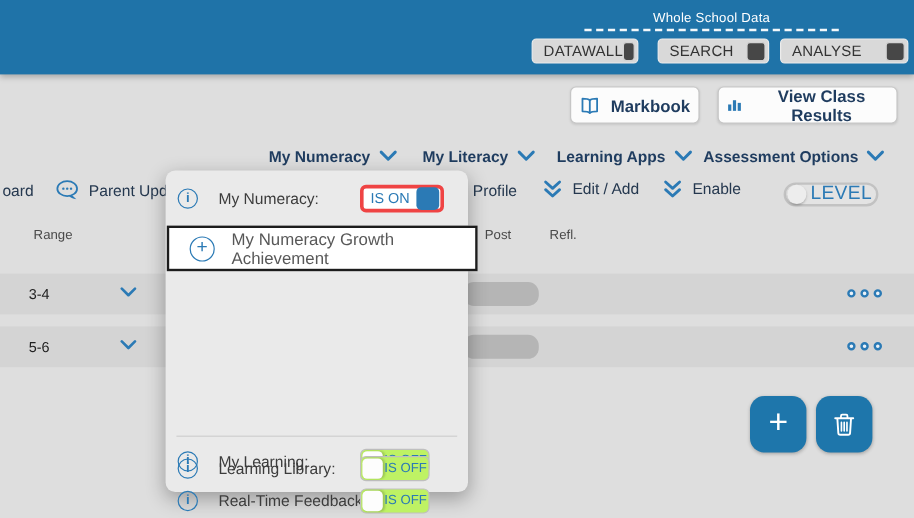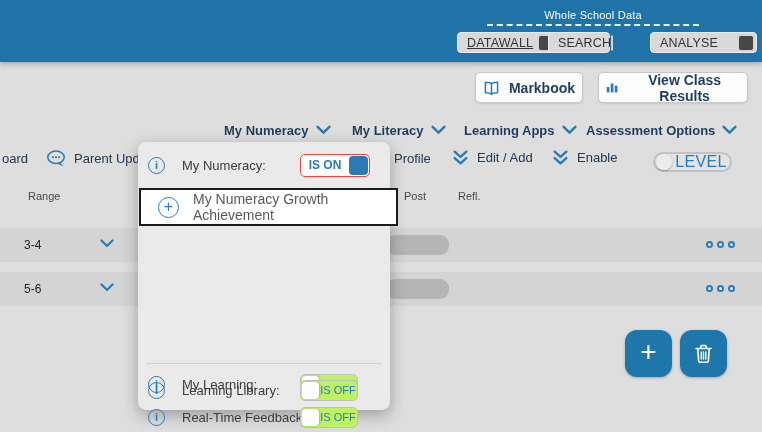--- a/index.html
+++ b/index.html
@@ -63,21 +63,21 @@
     background:#eaeaea;border-radius:8px;box-shadow:0 5px 16px rgba(0,0,0,.30);}
   .p-row{position:absolute;left:10px;right:10px;height:24px;
     display:flex;align-items:center;}
   .p-label{margin-left:17px;font-size:13px;color:#3c3c3c;}
   .info-icon{width:17px;height:17px;border-radius:50%;border:1.5px solid #2b7ab5;
     box-sizing:border-box;color:#2b7ab5;font-size:11px;font-weight:700;
     display:flex;align-items:center;justify-content:center;flex:none;cursor:pointer;}
   .pill{box-sizing:border-box;border-radius:5px;display:flex;align-items:center;
     cursor:pointer;}
   .pill-on{position:absolute;right:10px;width:70px;height:23px;background:#fff;
-    border:1px solid #ef4444;font-weight:bold;}
+    border:3px solid #ef4444;}
   .pill-on .pill-text{flex:1;text-align:center;font-size:12px;color:#2b7ab5;}
   .knob-on{width:19px;height:19px;background:#2b7ab5;border-radius:4px;margin-right:1px;}
   .pill-off{position:absolute;right:22px;width:58px;height:21px;background:#bef264;
     border:1px solid #bfbfbf;margin-left:48px;}
   .knob-off{width:17px;height:17px;background:#fdfdfd;border-radius:4px;margin-left:1px;
     box-shadow:1px 0 2px rgba(0,0,0,.18);}
   .pill-off .pill-text{flex:1;text-align:center;font-size:11px;color:#2b7ab5;}
   .hl-box{position:absolute;left:1px;top:46px;width:259px;height:38px;box-sizing:border-box;
     background:#fff;border:2px solid #1c1c1c;display:flex;align-items:center;cursor:pointer;}
   .plus-circle{width:21px;height:21px;border-radius:50%;border:1.5px solid #2b7ab5;
@@ -88,25 +88,25 @@
 </style>
 </head>
 <body>
 
 <div id="canvas">
 
   <div class="topbar">
     <div class="wsd-label">Whole School Data</div>
     <div class="wsd-dash"></div>
 
-    <div class="tb-btn" style="left:457px;width:100px;text-decoration:underline;">
+    <div class="tb-btn" style="left:443px;width:89px;">
       <span>DATAWALL</span>
       <span class="tb-sq"></span>
     </div>
-    <div class="tb-btn" style="left:548px;width:62px;">
+    <div class="tb-btn" style="left:548px;width:93px;">
       <span>SEARCH</span>
       <span class="tb-sq"></span>
     </div>
     <div class="tb-btn" style="left:650px;width:107px;">
       <span>ANALYSE</span>
       <span class="tb-sq"></span>
     </div>
   </div>
 
 

